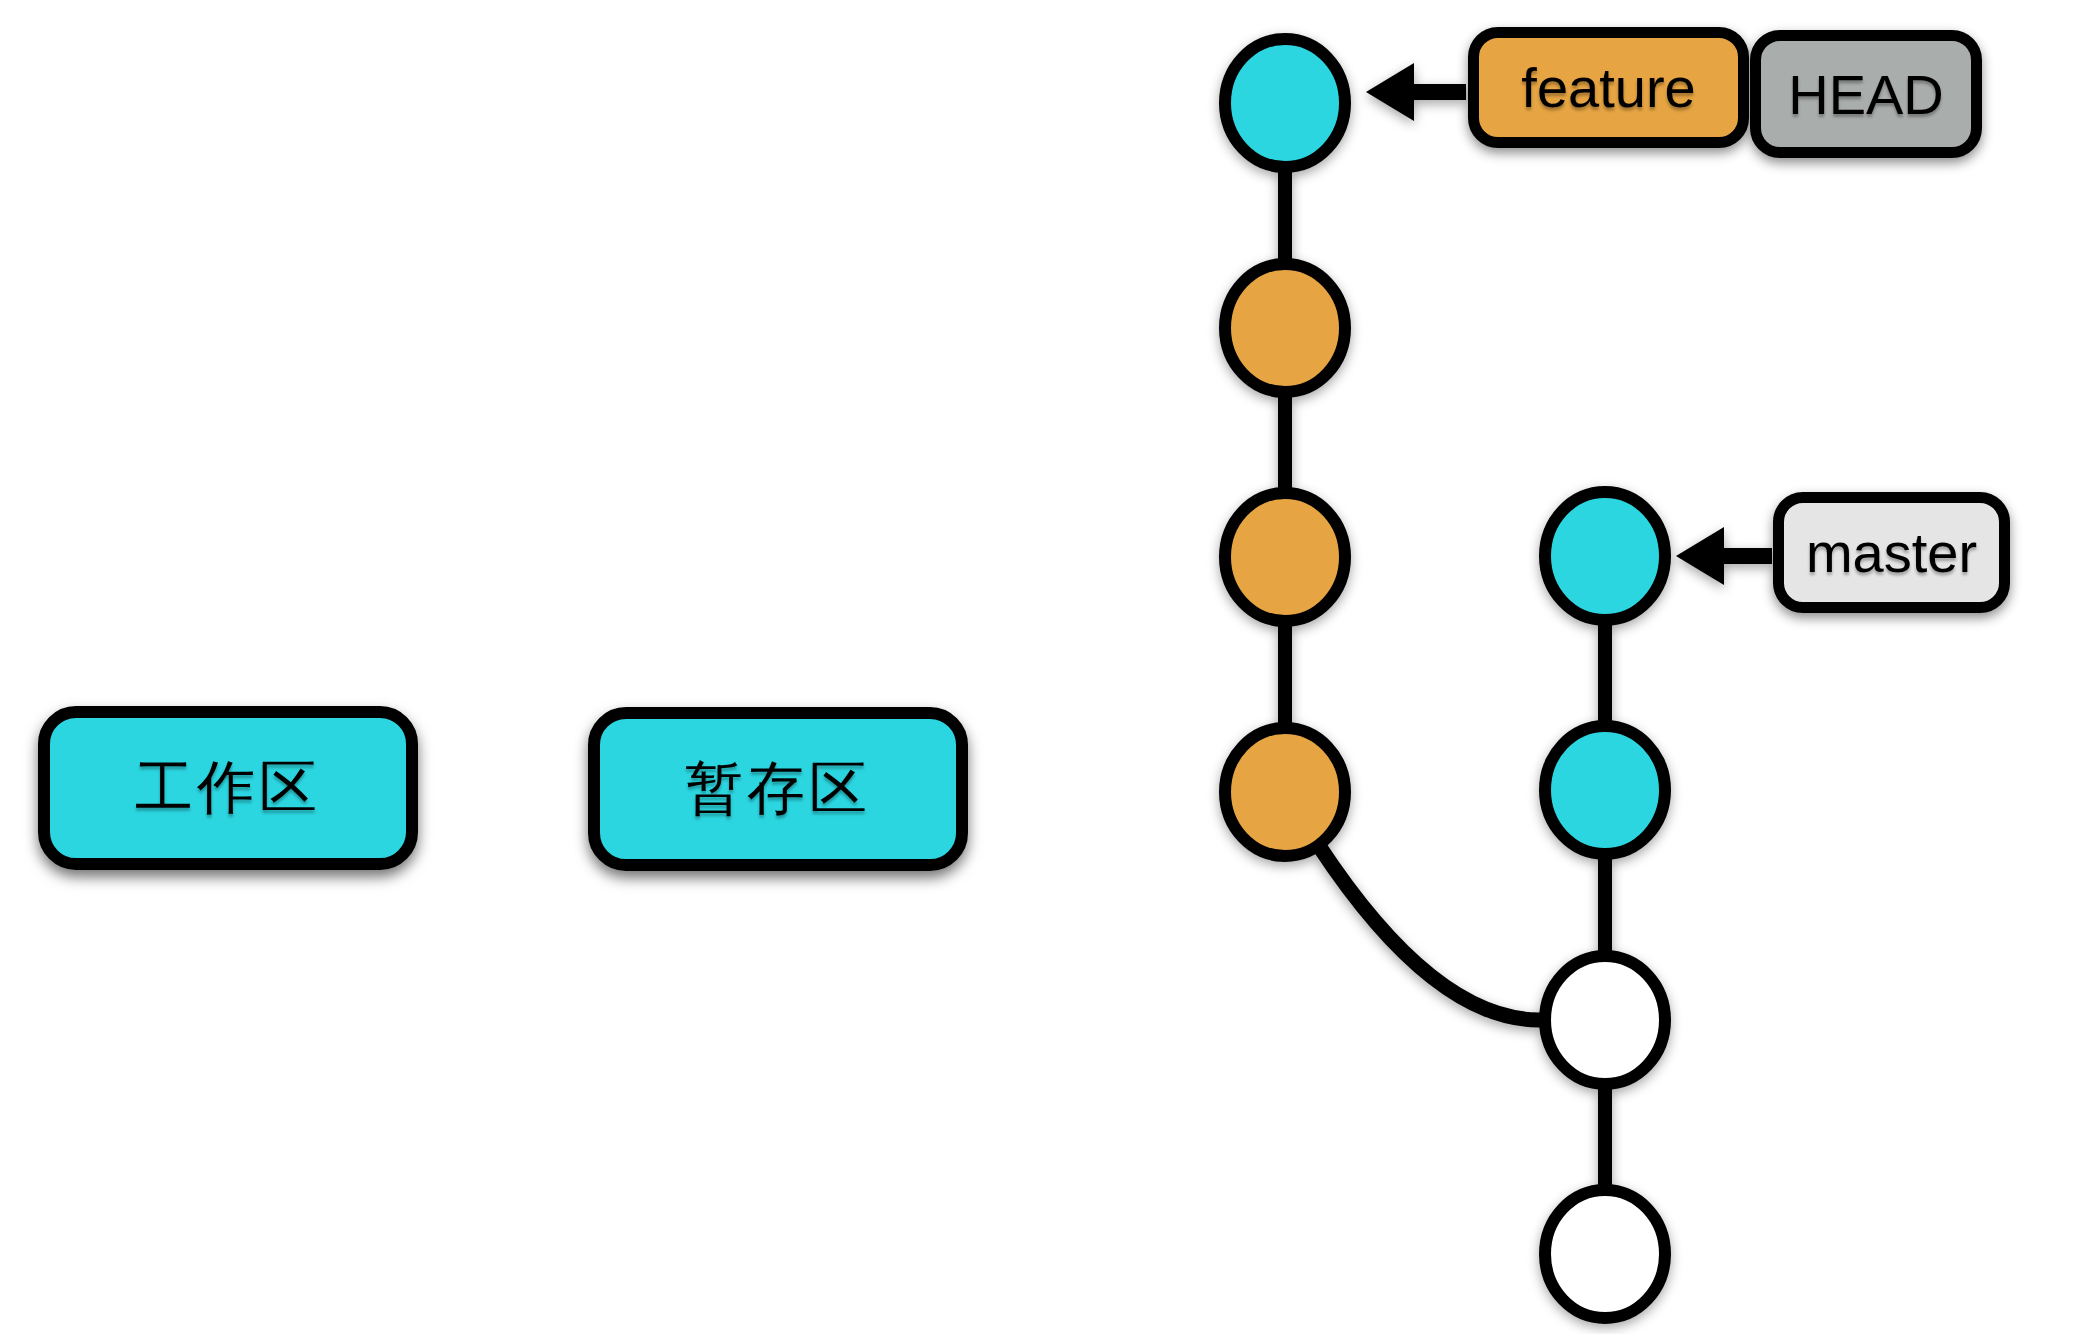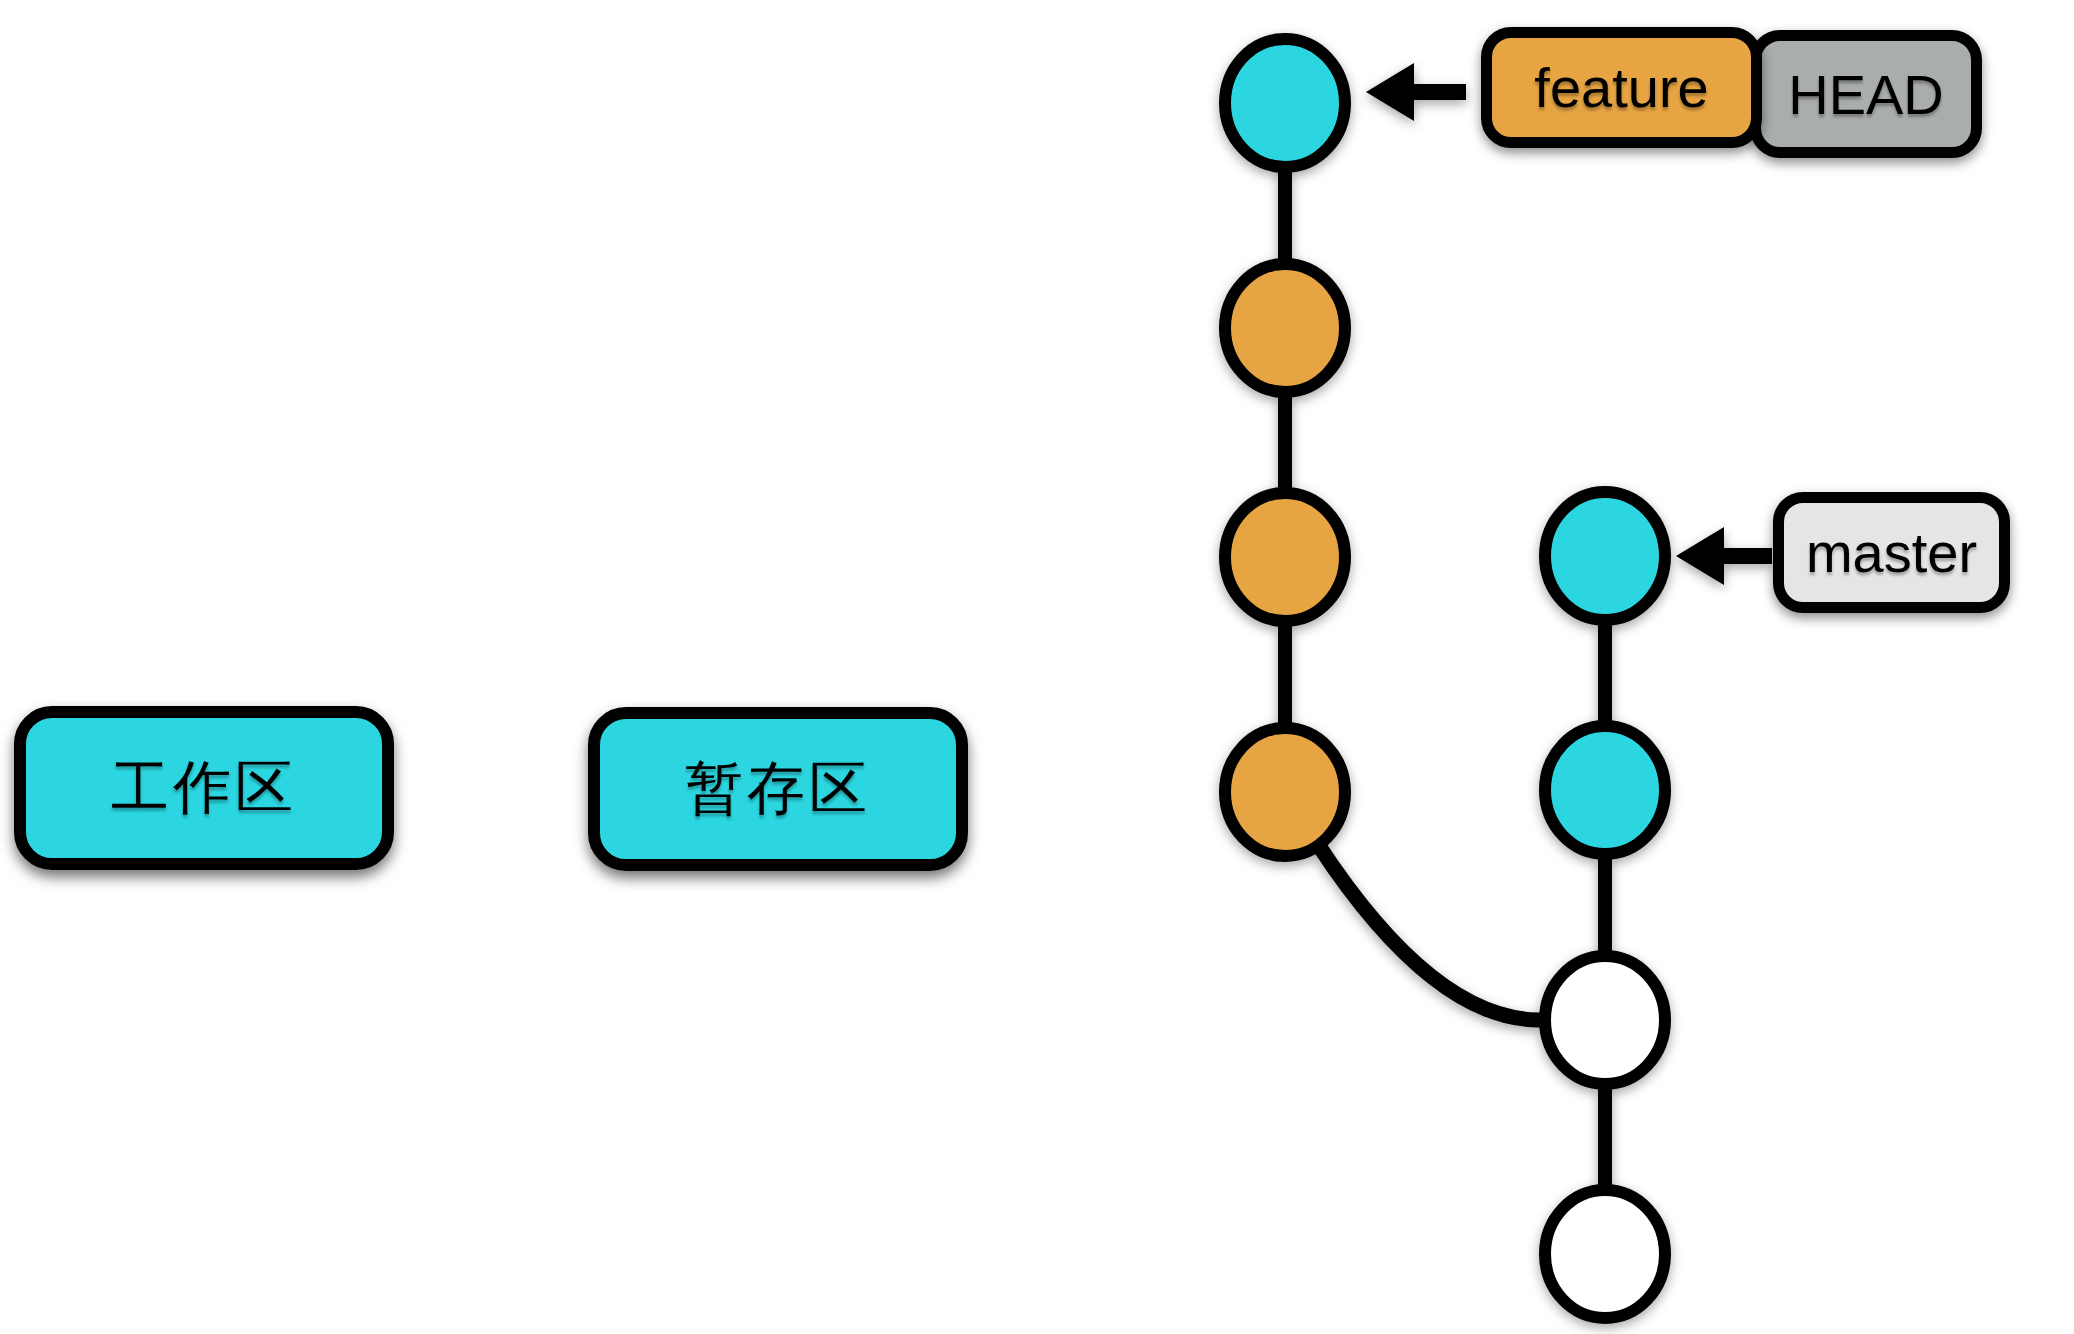--- a/index.html
+++ b/index.html
@@ -84,29 +84,29 @@
 
     <ellipse cx="1605" cy="556" rx="60" ry="64" fill="#2bd6e0"></ellipse>
     <ellipse cx="1605" cy="790" rx="60" ry="64" fill="#2bd6e0"></ellipse>
     <ellipse cx="1605" cy="1020" rx="60" ry="64" fill="#ffffff"></ellipse>
     <ellipse cx="1605" cy="1254" rx="60" ry="64" fill="#ffffff"></ellipse>
 
     <path class="arrow" d="M 1366 92 L 1414 63 L 1414 84 L 1466 84 L 1466 100 L 1414 100 L 1414 121 Z"></path>
     <path class="arrow" d="M 1676 556 L 1724 527 L 1724 548 L 1772 548 L 1772 564 L 1724 564 L 1724 585 Z"></path>
   </svg>
 
-  <div class="box area-box" id="workspace-box" style="background-color: rgb(43, 214, 224);">
+  <div class="box area-box" id="workspace-box" style="background-color: rgb(43, 214, 224); margin-left: 24px;">
     <span>工作区</span>
   </div>
 
   <div class="box area-box" id="staging-box" style="background-color: rgb(43, 214, 224);">
     <span>暂存区</span>
   </div>
 
-  <div class="box ref-box" id="feature-box" style="background-color: rgb(230, 164, 66); margin-left: 13px;">
+  <div class="box ref-box" id="feature-box" style="background-color: rgb(230, 164, 66);">
     <span>feature</span>
   </div>
 
   <div class="box ref-box" id="head-box" style="background-color: rgb(169, 173, 171);">
     <span>HEAD</span>
   </div>
 
   <div class="box ref-box" id="master-box" style="background-color: #e5e5e5;">
     <span>master</span>
   </div>

